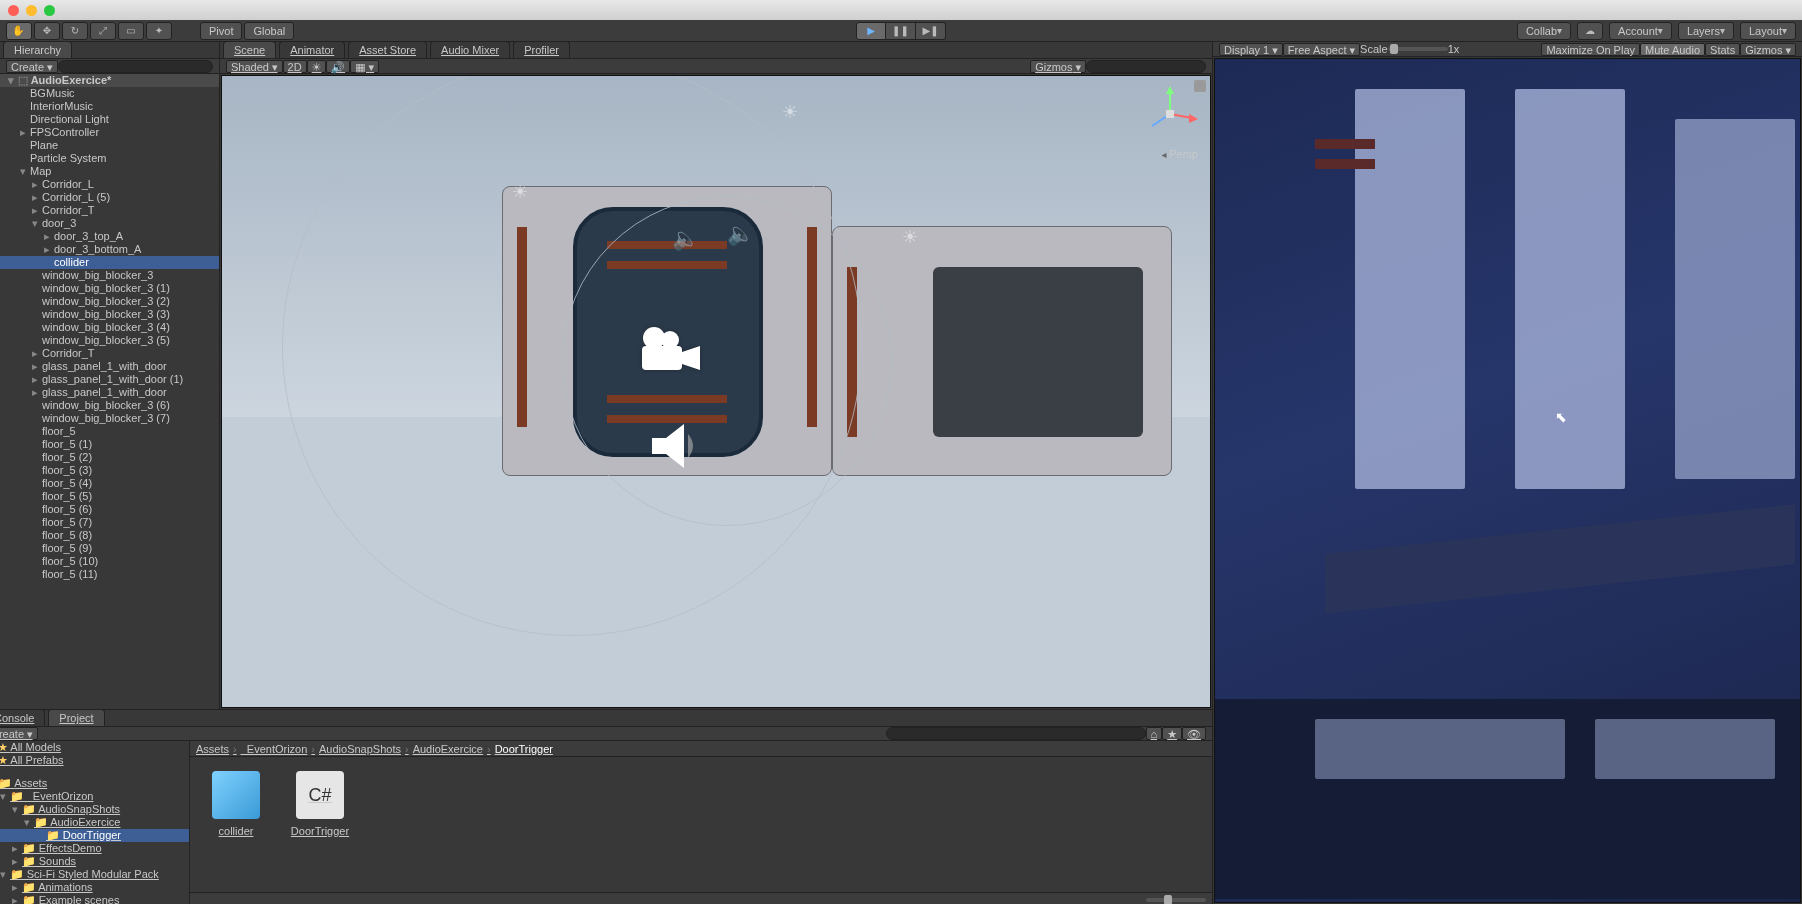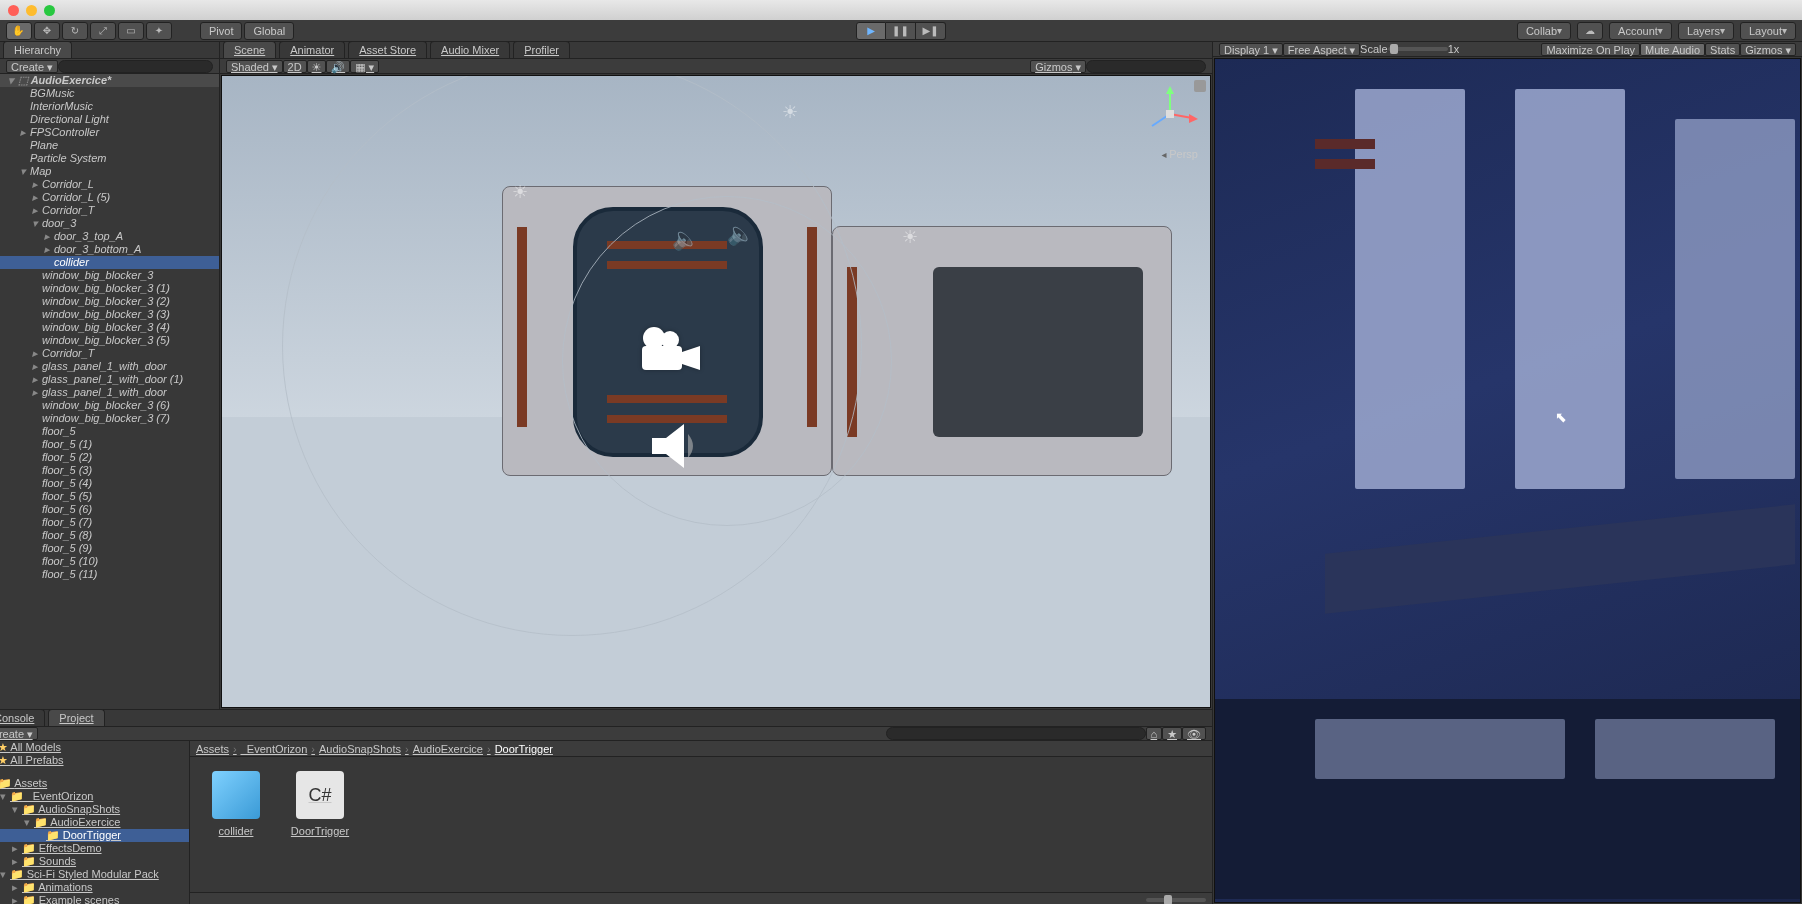--- a/index.html
+++ b/index.html
@@ -32,21 +32,21 @@
 
 
 .tabstrip{height:17px;background:#383838;display:flex;align-items:flex-end;border-bottom:1px solid #222;}
 .tab{padding:2px 10px;background:#494949;border:1px solid #222;border-bottom:none;border-radius:4px 4px 0 0;margin-left:3px;font-size:10px;color:#ccc;cursor:pointer;}
 .tab.dim{background:#383838;color:#888;}
 .subbar{height:15px;background:#3c3c3c;border-bottom:1px solid #222;display:flex;align-items:center;padding:0 6px;font-size:10px;color:#aaa;}
 .subbar .mini{background:#515151;border:1px solid #222;border-radius:2px;padding:0 4px;height:13px;line-height:12px;}
 .subbar input{background:#2a2a2a;border:1px solid #222;border-radius:8px;height:13px;color:#ccc;padding:0 6px;font-size:10px;}
 
 
-.tree{flex:1;overflow:auto;background:#383838;font-style:italic;}
+.tree{flex:1;overflow:auto;background:#383838;}
 .tree-row{height:13px;line-height:13px;padding-left:6px;white-space:nowrap;cursor:pointer;}
 .tree-row.sel{background:#3e5f96;color:#fff;}
 .tree-row .arrow{display:inline-block;width:10px;color:#888;}
 .tree-row .cube{display:inline-block;width:10px;color:#888;}
 .d0{padding-left:8px;}.d1{padding-left:20px;}.d2{padding-left:32px;}.d3{padding-left:44px;}.d4{padding-left:56px;}
 .scene-head{background:#4a4a4a;font-weight:bold;}
 
 
 .sceneview{flex:1;background:linear-gradient(#a7b5c4 0%,#cdd6df 55%,#d8dee6 100%);position:relative;border:1px solid #111;margin:1px;overflow:hidden;}
 .scene-shape{position:absolute;}

